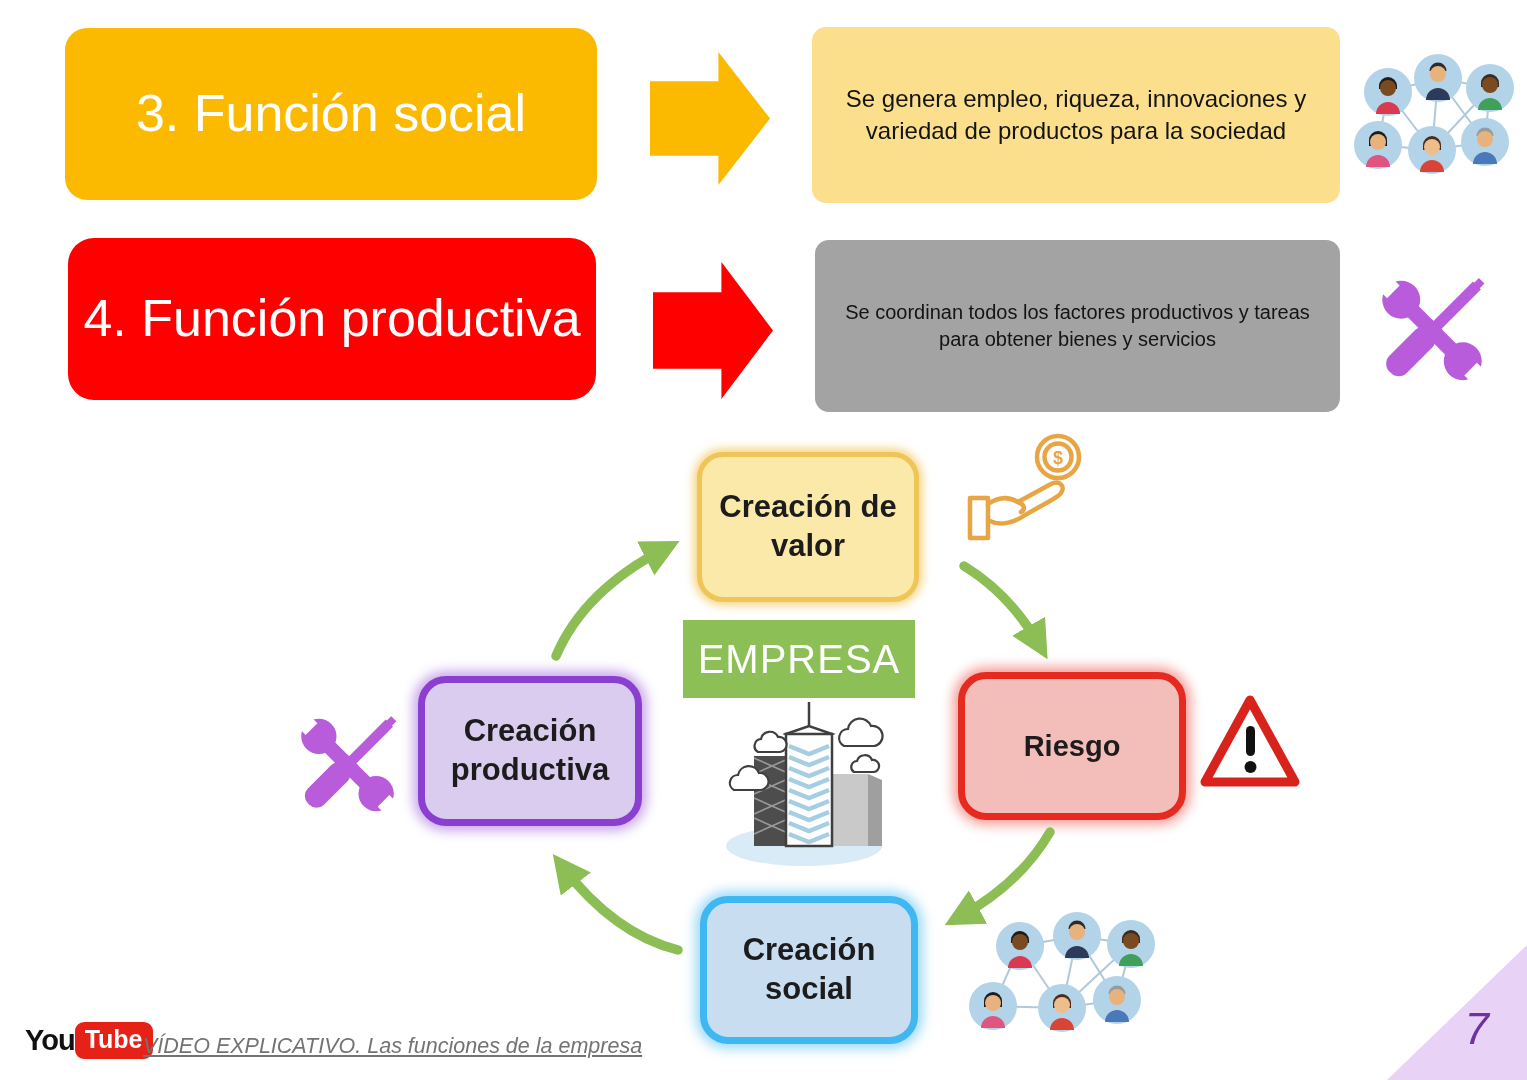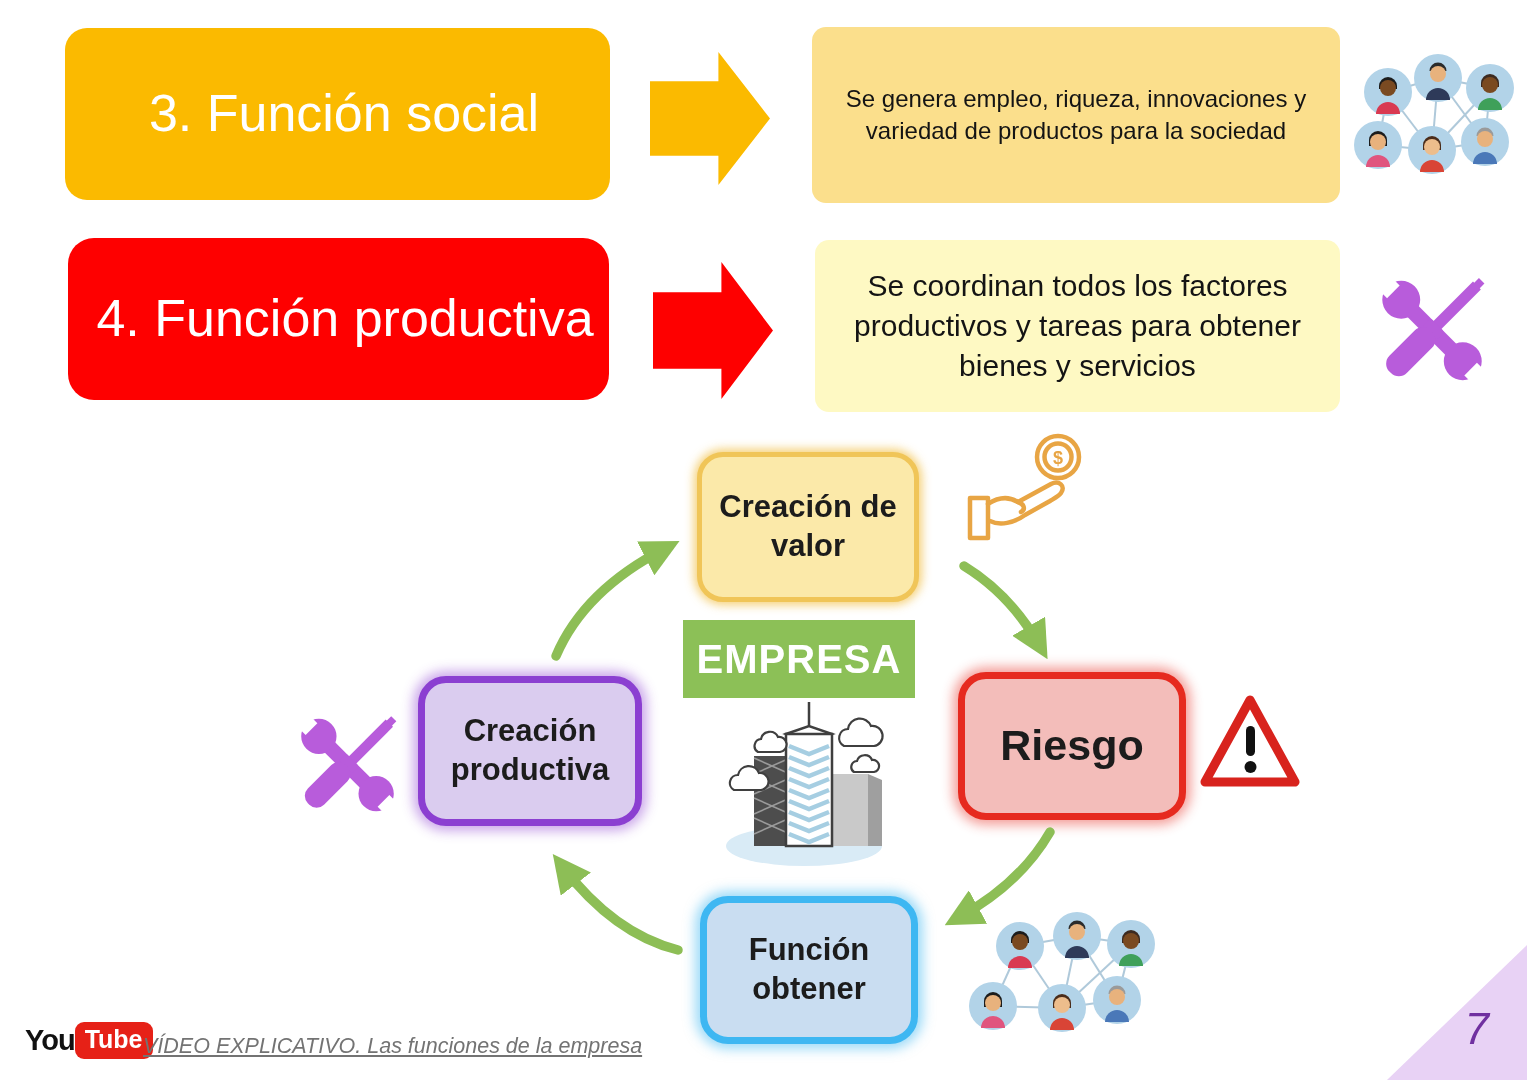--- a/index.html
+++ b/index.html
@@ -5,57 +5,57 @@
   html,body{margin:0;padding:0;}
   body{
     width:1527px;height:1080px;position:relative;overflow:hidden;
     background:#ffffff;font-family:"Liberation Sans", sans-serif;
   }
   .abs{position:absolute;}
 
   
   .title-box{
     display:flex;align-items:center;justify-content:center;
-    text-align:center;color:#ffffff;font-size:52px;line-height:1.15;padding-left:13px;
+    text-align:center;color:#ffffff;font-size:52px;line-height:1.15;
   }
   .title-social{left:65px;top:28px;width:532px;height:172px;border-radius:22px;background:#FBBA00;}
   .title-productiva{left:68px;top:238px;width:528px;height:162px;border-radius:26px;background:#FE0000;}
 
   .block-arrow{
     clip-path:polygon(0 22%,57% 22%,57% 0,100% 50%,57% 100%,57% 78%,0 78%);
   }
   .arrow-gold{left:650px;top:52px;width:120px;height:133px;background:#FBBA00;}
   .arrow-red{left:653px;top:262px;width:120px;height:137px;background:#FE0000;}
 
   .info-box{
     display:flex;align-items:center;justify-content:center;text-align:center;
     color:#141414;font-size:24px;line-height:1.34;padding:0 28px;box-sizing:border-box;
   }
   .info-social{left:812px;top:27px;width:528px;height:176px;border-radius:14px;background:#FBDF8C;}
-  .info-productiva{left:815px;top:240px;width:525px;height:172px;border-radius:14px;background:#fef9c3;font-size:30px;}
+  .info-productiva{left:815px;top:240px;width:525px;height:172px;border-radius:14px;background:#a3a3a3;font-size:20px;}
 
   
   .node{
     display:flex;align-items:center;justify-content:center;text-align:center;
     color:#1c1c1c;font-weight:bold;font-size:31px;line-height:1.25;
     box-sizing:border-box;padding:15px 16px;
   }
   .node-creacion{left:697px;top:452px;width:222px;height:150px;background:#FBE9A9;
     border:5px solid #F0C558;border-radius:26px;box-shadow:0 0 10px 3px rgba(242,198,87,.8);}
   .node-riesgo{left:958px;top:672px;width:228px;height:148px;background:#F3BDBA;
-    border:7px solid #E62A1F;border-radius:28px;box-shadow:0 0 12px 5px rgba(230,42,31,.45);font-size:43px;}
+    border:7px solid #E62A1F;border-radius:28px;box-shadow:0 0 12px 5px rgba(230,42,31,.45);font-size:29px;}
   .node-social{left:700px;top:896px;width:218px;height:148px;background:#C9DDF1;
     border:7px solid #3EB7F2;border-radius:28px;box-shadow:0 0 12px 5px rgba(62,183,242,.5);}
   .node-productiva{left:418px;top:676px;width:224px;height:150px;background:#DACCEF;
     border:7px solid #8B3FD1;border-radius:28px;box-shadow:0 0 12px 5px rgba(139,63,209,.45);}
 
   .empresa-label{
     left:683px;top:620px;width:232px;height:78px;background:#8CC057;
     display:flex;align-items:center;justify-content:center;
-    color:#ffffff;font-weight:bold;font-size:40px;letter-spacing:1px;
+    color:#ffffff;font-weight:normal;font-size:40px;letter-spacing:1px;
   }
 
   
   .yt-logo{left:25px;top:1022px;display:flex;align-items:center;gap:0;}
   .yt-you{color:#111111;font-weight:bold;font-size:29px;letter-spacing:-1px;}
   .yt-tube{
     background:#E62117;color:#ffffff;font-weight:bold;font-size:25px;
     padding:3px 10px 5px 10px;border-radius:9px;
   }
   .video-link{
@@ -157,21 +157,21 @@
   </g>
 </svg>
 
 <div class="abs node node-creacion">
   <span>Creación de valor</span>
 </div>
 <div class="abs node node-riesgo">
   <span>Riesgo</span>
 </div>
 <div class="abs node node-social">
-  <span>Función obtener</span>
+  <span>Creación social</span>
 </div>
 <div class="abs node node-productiva">
   <span>Creación productiva</span>
 </div>
 
 <div class="abs empresa-label">
   <span>EMPRESA</span>
 </div>
 
 <svg class="abs" style="left:712px;top:694px;" width="185" height="178" viewBox="0 0 185 178">

